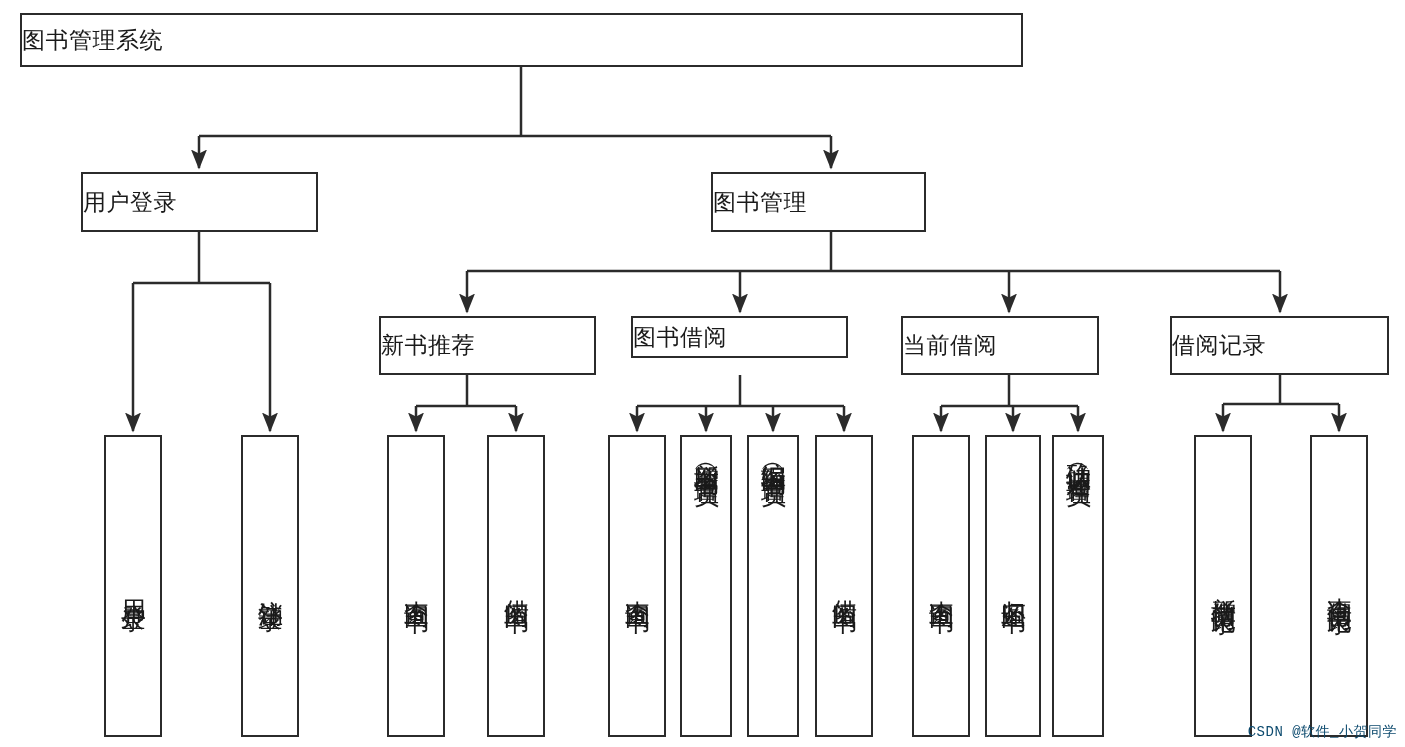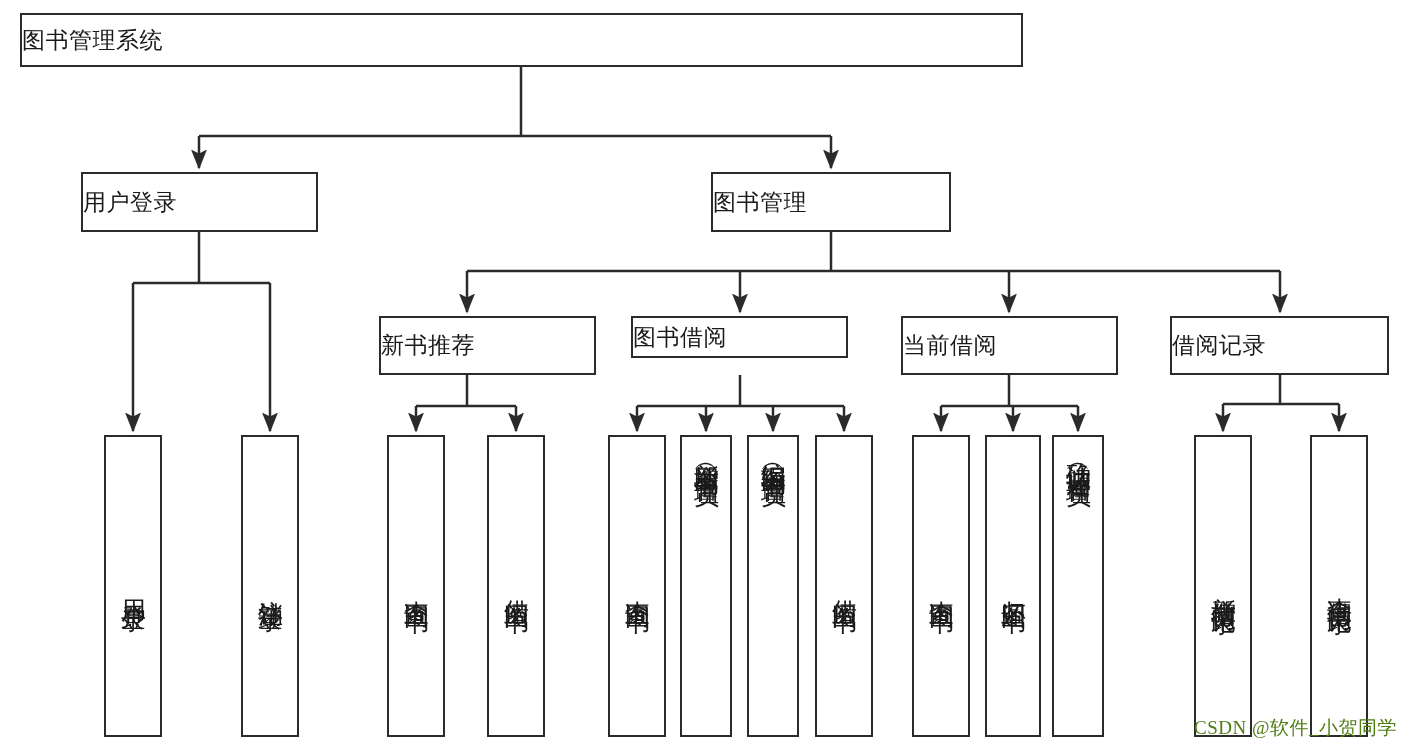--- a/index.html
+++ b/index.html
@@ -58,25 +58,25 @@
     letter-spacing: 3px;
   }
   .node.vert.mid {
     align-items: center;
     padding-top: 0;
   }
   #watermark {
     position: absolute;
     right: 8px;
     bottom: 6px;
-    font-size: 19px;
-    color: #4d7c0f;
+    font-size: 14px;
+    color: #0c4a6e;
     letter-spacing: 0.5px;
     white-space: nowrap;
-    font-family: Liberation Serif, serif;
+    font-family: Liberation Mono, monospace;
   }
 </style>
 </head>
 <body>
 
 <div id="canvas">
 
   <svg id="wires" viewBox="0 0 1405 747" width="1405" height="747" xmlns="http://www.w3.org/2000/svg">
     <defs>
       <marker id="arrow" markerWidth="9" markerHeight="9" refX="7.4" refY="3.6" orient="auto" markerUnits="strokeWidth">
@@ -127,31 +127,31 @@
     </g>
   </svg>
 
   <div class="node horiz" style="left:20px; top:13px; width:1003px; height:54px;">
     <span class="label">图书管理系统</span>
   </div>
 
   <div class="node horiz" style="left:81px; top:172px; width:237px; height:60px;">
     <span class="label">用户登录</span>
   </div>
-  <div class="node horiz" style="left:711px; top:172px; width:240px; height:60px;">
+  <div class="node horiz" style="left:711px; top:172px; width:215px; height:60px;">
     <span class="label">图书管理</span>
   </div>
 
   <div class="node horiz" style="left:361px; top:316px; width:217px; height:59px;margin-left:18px;">
     <span class="label">新书推荐</span>
   </div>
   <div class="node horiz" style="left:631px; top:316px; width:217px; height:42px;">
     <span class="label">图书借阅</span>
   </div>
-  <div class="node horiz" style="left:901px; top:316px; width:217px; height:59px;">
+  <div class="node horiz" style="left:901px; top:316px; width:198px; height:59px;">
     <span class="label">当前借阅</span>
   </div>
   <div class="node horiz" style="left:1170px; top:316px; width:219px; height:59px;">
     <span class="label">借阅记录</span>
   </div>
 
   <div class="node vert mid" style="left:104px; top:435px; width:58px; height:302px;">
     <span class="label">用户登录</span>
   </div>
   <div class="node vert mid" style="left:241px; top:435px; width:58px; height:302px;">

